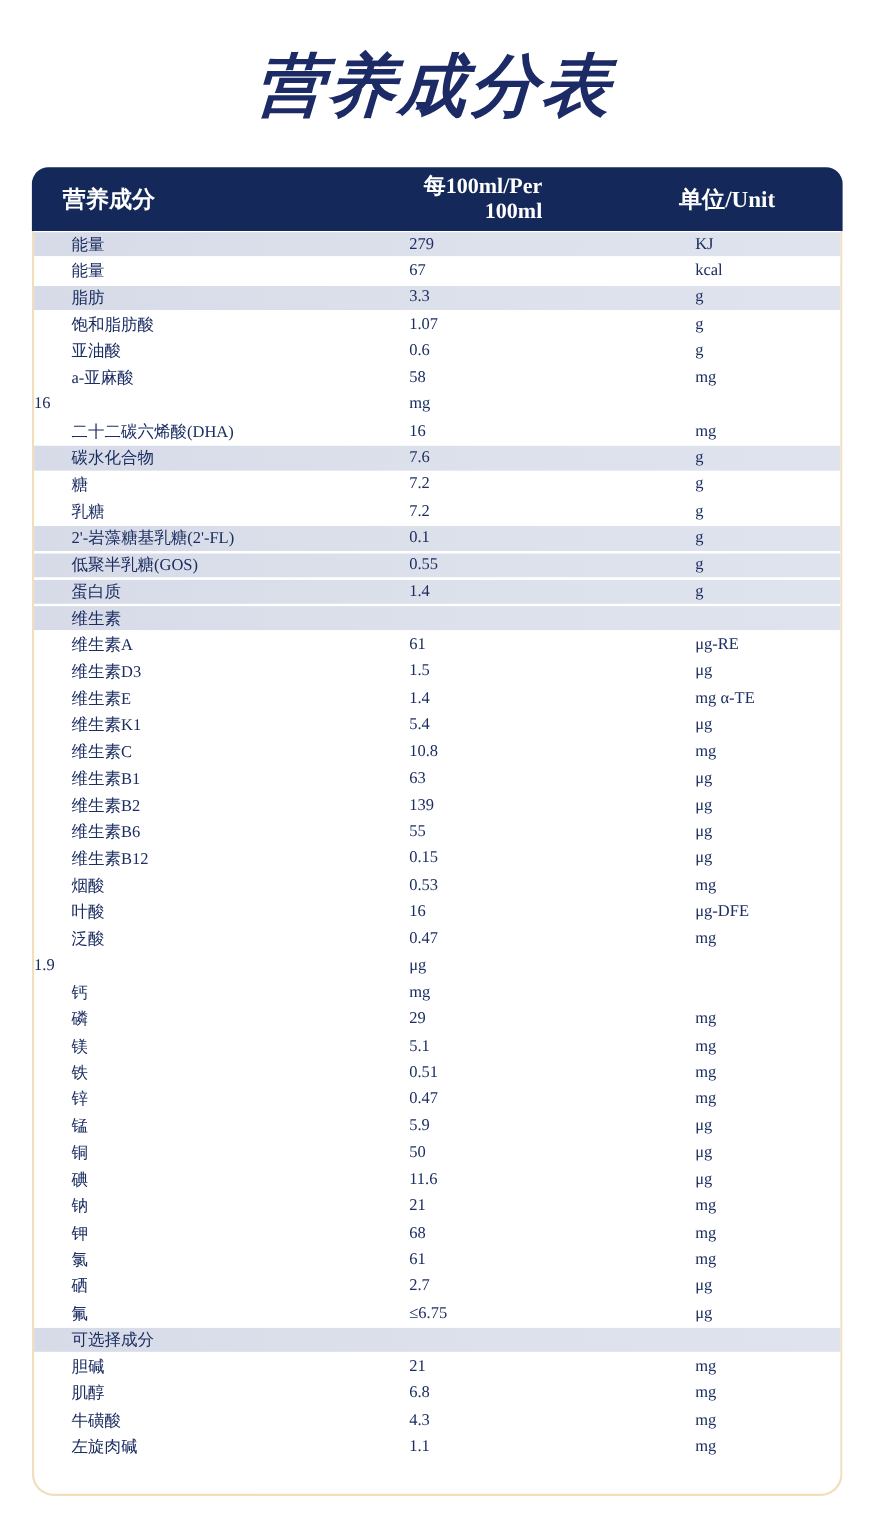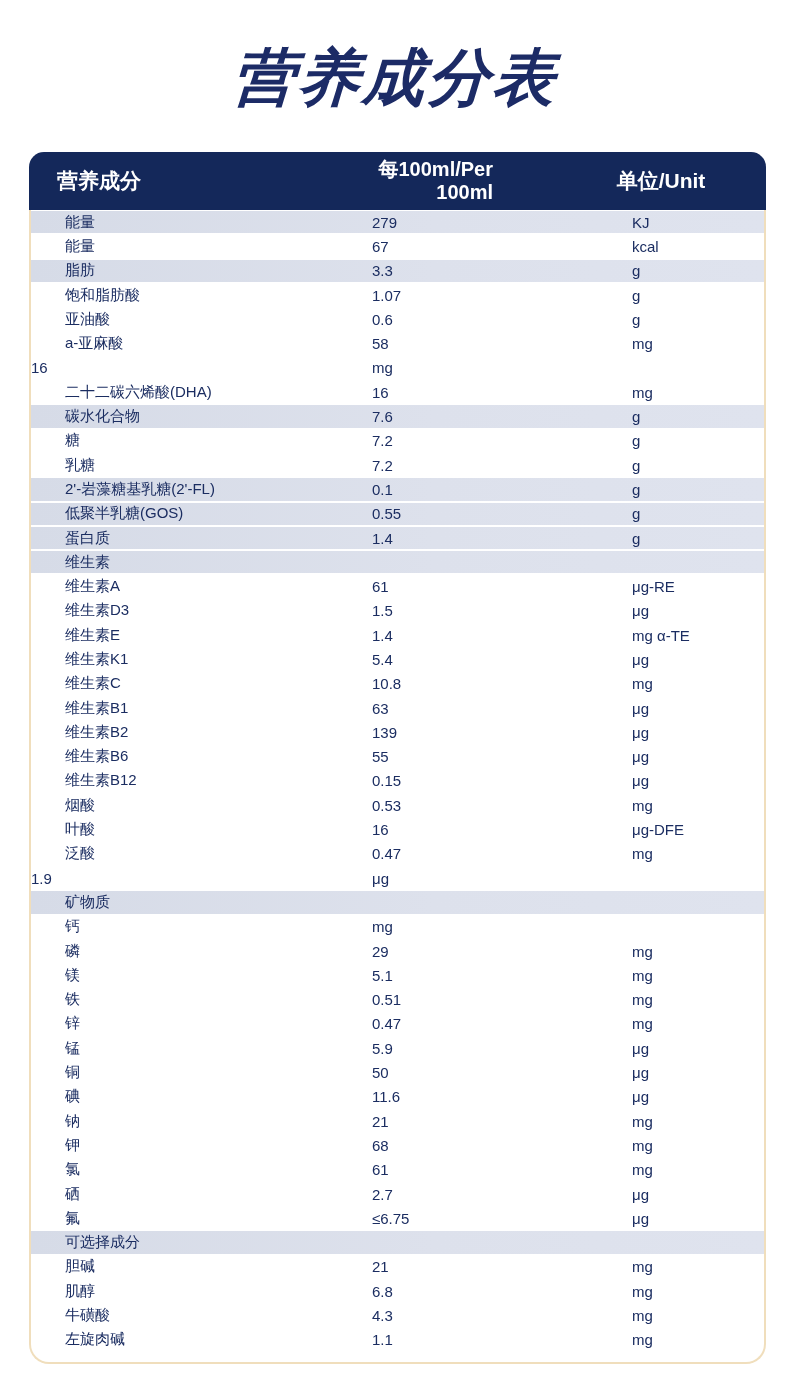--- a/index.html
+++ b/index.html
@@ -26,20 +26,21 @@
     font-weight:bold;
     font-style:italic;
     letter-spacing:3px;
     color:var(--title-navy);
     transform:skewX(-3deg);
   }
   .table-wrap{
     position:absolute;
     left:29px;top:152px;
     width:737px;
+    font-family:Liberation Serif, serif;
   }
   .thead{
     position:relative;
     height:58px;
     background:var(--navy);
     border-radius:15px 15px 0 0;
     color:#ffffff;
     font-weight:bold;
   }
   .thead .h1{
@@ -233,25 +234,20 @@
   </div>
       <div class="row">
     <span class="c1">泛酸</span>
     <span class="c2">0.47</span>
     <span class="c3">mg</span>
   </div>
       <div class="row">
     <span class="c2">1.9</span>
     <span class="c3">μg</span>
   </div>
-      <div class="row hl section">
-    <span class="c1">矿物质</span>
-    <span class="c2"></span>
-    <span class="c3"></span>
-  </div>
       <div class="row">
     <span class="c1">钙</span>
     <span class="c3">mg</span>
   </div>
       <div class="row">
     <span class="c1">磷</span>
     <span class="c2">29</span>
     <span class="c3">mg</span>
   </div>
       <div class="row">

